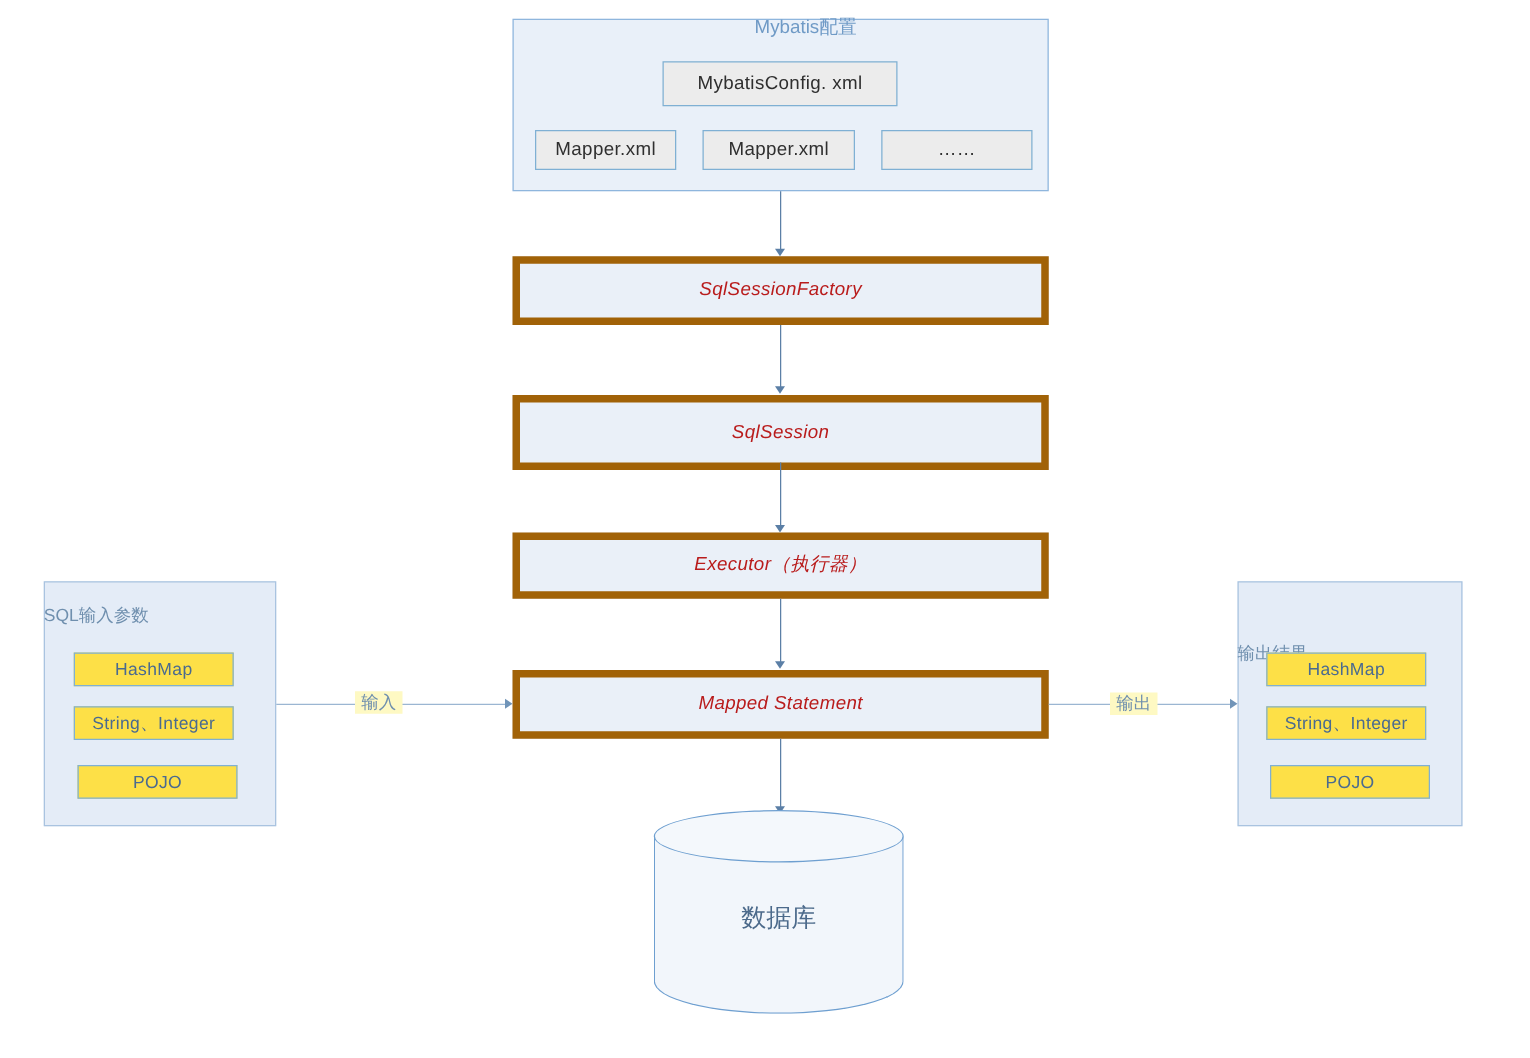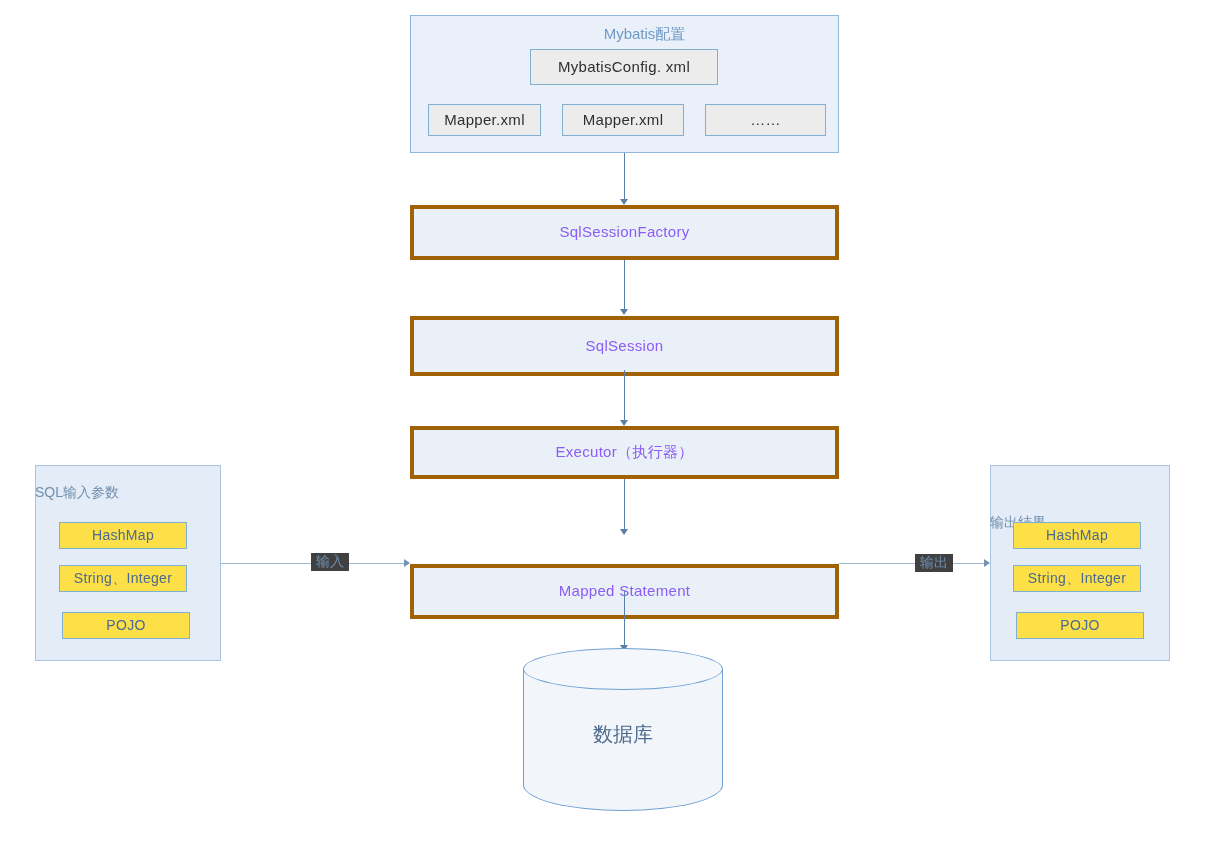--- a/index.html
+++ b/index.html
@@ -28,23 +28,24 @@
     justify-content: center;
     text-align: center;
     color: #4d6e92;
     letter-spacing: 0.3px;
     line-height: 1.25;
   }
 
   
   .flowbox {
     background: #eaf0f8;
-    border: 4px solid #a16207;
+    border: 6px solid #a16207;
     font-size: 15px;
-    color: #8b5cf6;
+    color: #b91c1c;
+    font-style: italic;
   }
 
   
   .group {
     background: #e9f0f9;
     border: 1px solid #8fb6dd;
   }
 
   
   .filebox {
@@ -105,24 +106,23 @@
     position: absolute;
     width: 0; height: 0;
     border-top: 4px solid transparent;
     border-bottom: 4px solid transparent;
     border-left: 6px solid #7094b8;
   }
   .edgelabel {
     position: absolute;
     font-size: 14px;
     color: #6f8fae;
-    background: #404040;
+    background: #fef9c3;
     padding: 0 5px;
     white-space: nowrap;
-    margin-left: 27px;
   }
 
   
   .cylinder {
     position: absolute;
   }
   .cyl-body {
     position: absolute;
     left: 0;
     box-sizing: border-box;
@@ -149,21 +149,21 @@
     color: #4c6a8b;
   }
 </style>
 </head>
 <body>
 
 <div id="canvas">
 
   <div class="node group" style="left:410px; top:15px; width:429px; height:138px;"></div>
 
-  <div class="grouptitle" style="left:410px; top:25px; width:469px;">Mybatis配置</div>
+  <div class="grouptitle" style="left:410px; top:12px; width:469px;">Mybatis配置</div>
 
   <div class="node filebox" style="left:530px; top:49px; width:188px; height:36px;">MybatisConfig. xml</div>
 
   <div class="node filebox" style="left:428px; top:104px; width:113px; height:32px;">Mapper.xml</div>
 
   <div class="node filebox" style="left:562px; top:104px; width:122px; height:32px;">Mapper.xml</div>
 
   <div class="node filebox" style="left:705px; top:104px; width:121px; height:32px;">……</div>
 
   <div class="vline" style="left:624px; top:153px; height:47px;"></div>
@@ -177,21 +177,21 @@
   <div class="node flowbox" style="left:410px; top:316px; width:429px; height:60px;">SqlSession</div>
 
   <div class="vline" style="left:624px; top:370px; height:52px;"></div>
   <div class="arrow-down" style="left:620px; top:420px;"></div>
 
   <div class="node flowbox" style="left:410px; top:426px; width:429px; height:53px;">Executor（执行器）</div>
 
   <div class="vline" style="left:624px; top:479px; height:52px;"></div>
   <div class="arrow-down" style="left:620px; top:529px;"></div>
 
-  <div class="node flowbox" style="left:410px; top:536px; width:429px; height:55px;margin-top:28px;">Mapped Statement</div>
+  <div class="node flowbox" style="left:410px; top:536px; width:429px; height:55px;">Mapped Statement</div>
 
   <div class="vline" style="left:624px; top:591px; height:57px;"></div>
   <div class="arrow-down" style="left:620px; top:645px;"></div>
 
   <div class="node panel" style="left:35px; top:465px; width:186px; height:196px;"></div>
 
   <div class="paneltitle" style="left:35px; top:484px; width:186px;">SQL输入参数</div>
 
   <div class="node typebox" style="left:59px; top:522px; width:128px; height:27px;">HashMap</div>
 

